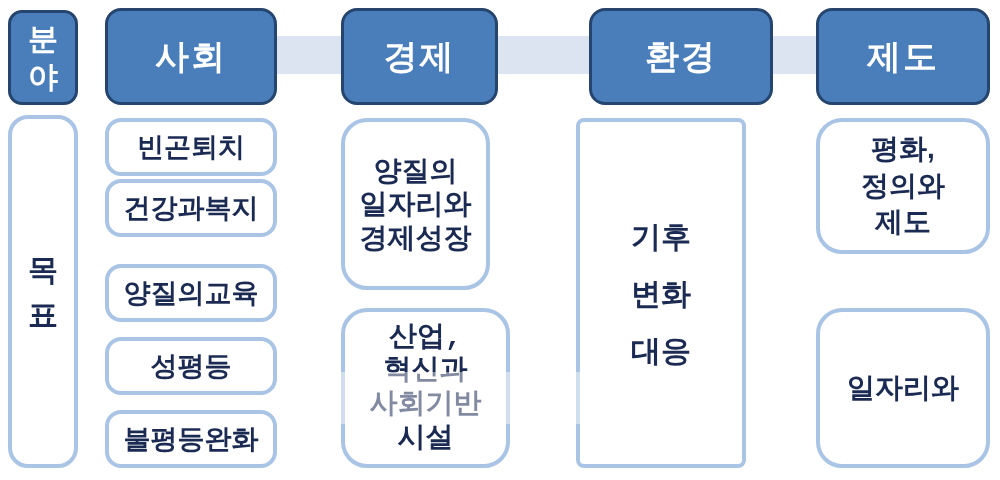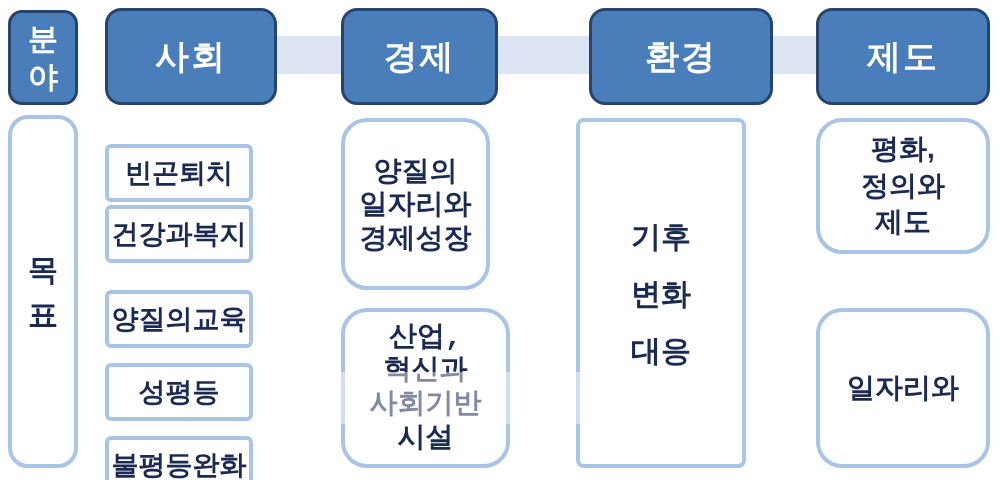--- a/index.html
+++ b/index.html
@@ -63,21 +63,21 @@
     border-radius: 20px;
     font-size: 30px;
     line-height: 1.5;
   }
   
   .h-society     { left: 105px; top: 8px; width: 172px; height: 97px; }
   .h-economy     { left: 341px; top: 8px; width: 157px; height: 97px; }
   .h-environment { left: 576px; top: 8px; width: 184px; height: 97px; margin-left: 13px; }
   .h-institution { left: 816px; top: 8px; width: 174px; height: 97px; }
 
-  .soc { left: 105px; width: 148px; height: 58px; font-size: 27px; border-radius: 6px; margin-top: 26px; }
+  .soc { left: 105px; width: 172px; height: 58px; font-size: 27px; border-radius: 16px; }
   .soc1 { top: 118px; } .soc2 { top: 179px; } .soc3 { top: 264px; }
   .soc4 { top: 337px; } .soc5 { top: 410px; }
 
   .eco1 { left: 341px; top: 118px; width: 149px; height: 172px;
           font-size: 28px; line-height: 1.2; border-radius: 26px; }
   .eco2 { left: 341px; top: 308px; width: 169px; height: 160px;
           font-size: 28px; line-height: 1.2; border-radius: 26px; font-family: Liberation Mono, monospace; }
 
   .env1 { left: 576px; top: 118px; width: 170px; height: 350px;
           font-size: 30px; line-height: 1.9; border-radius: 8px; }

